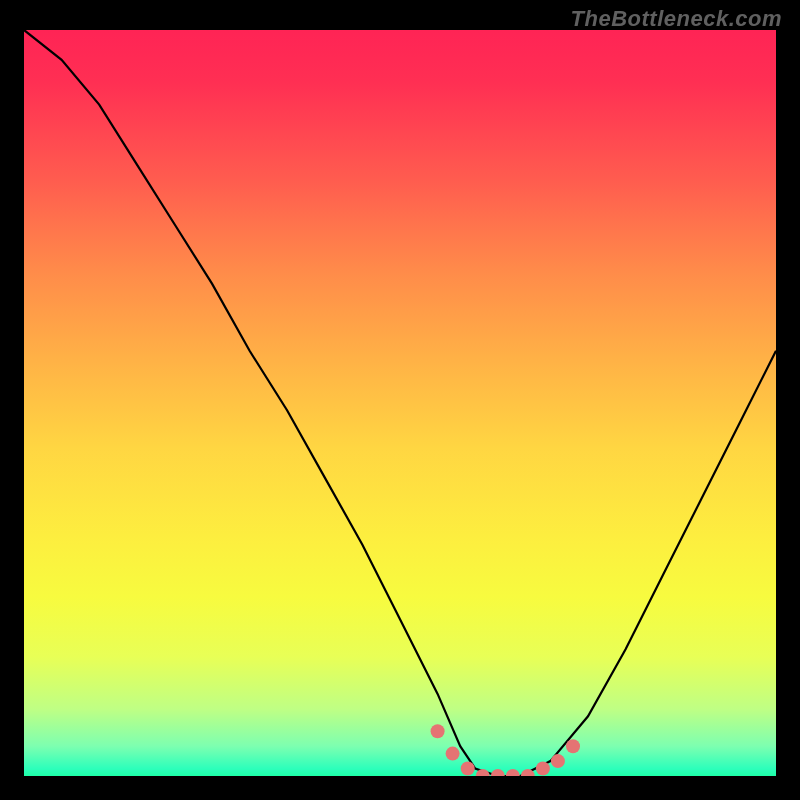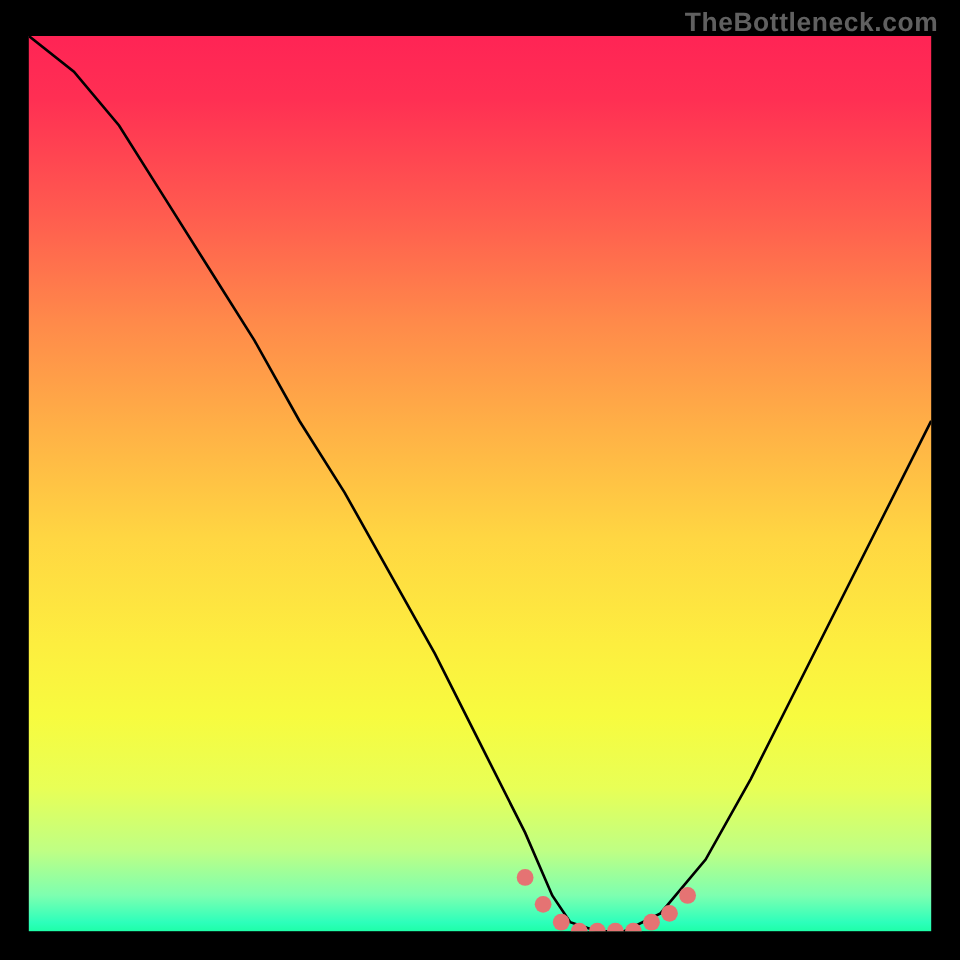--- a/index.html
+++ b/index.html
@@ -10,20 +10,21 @@
     background: #000;
     font-family: Arial, sans-serif;
     position: relative;
     overflow: hidden;
   }
   .page {
     width: 800px;
     height: 596px;
     background: #000;
     position: relative;
+    font-style: italic;
   }
   .watermark {
     position: absolute;
     top: 6px;
     right: 18px;
     color: #606060;
     font-size: 22px;
     font-weight: bold;
     letter-spacing: 0.5px;
     z-index: 10;

